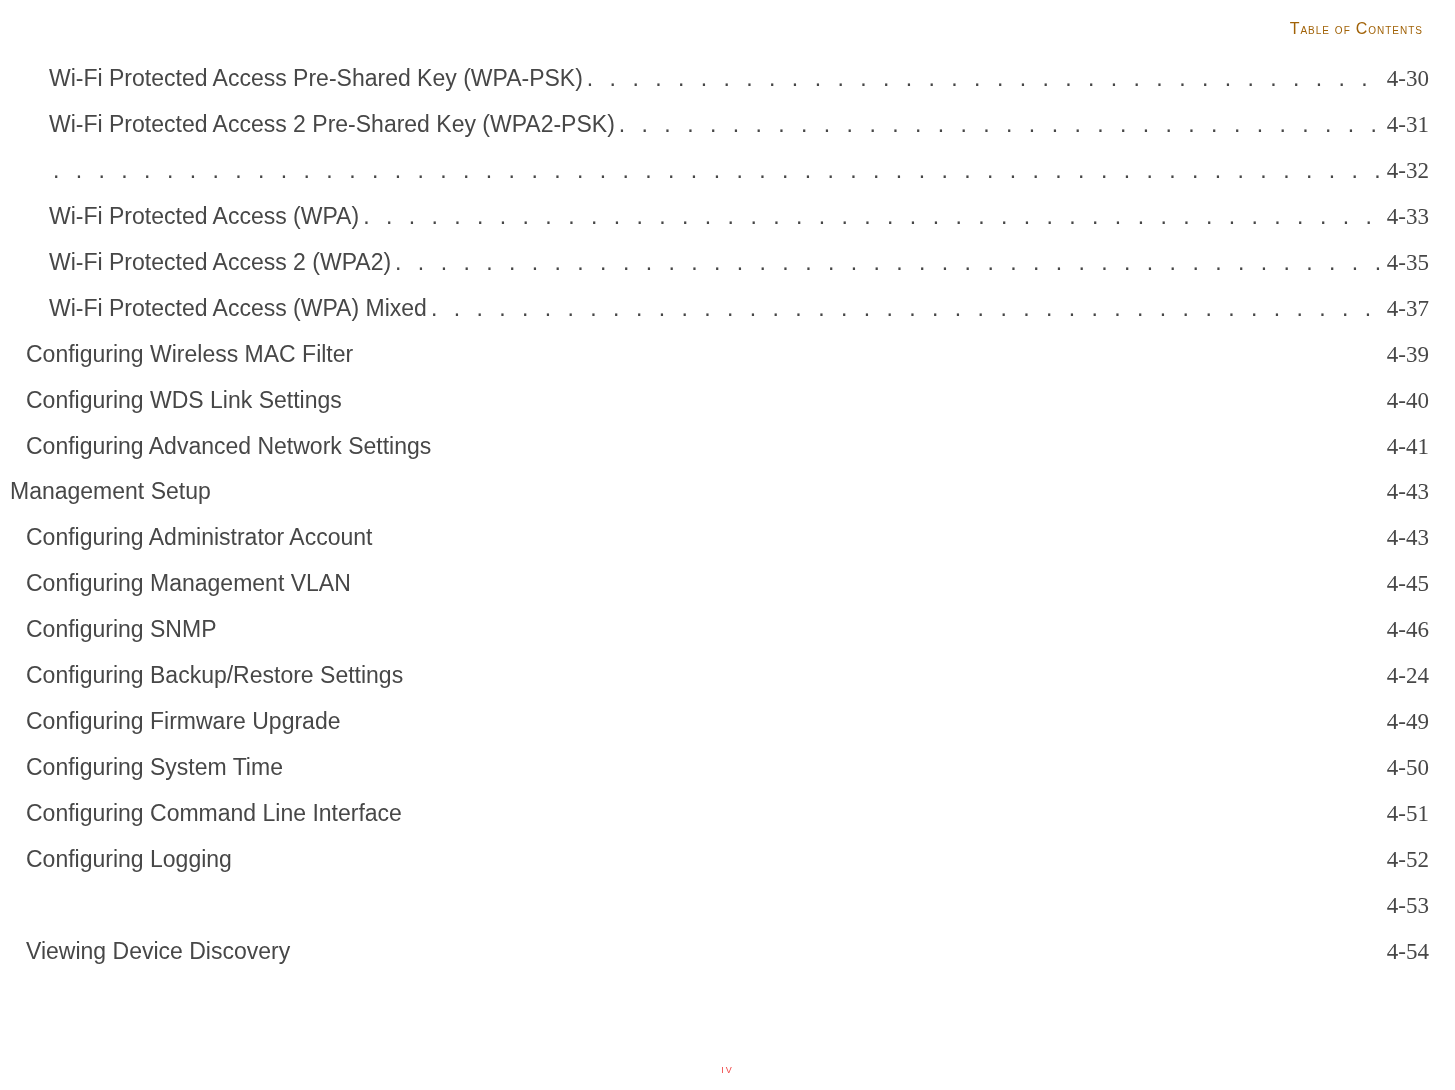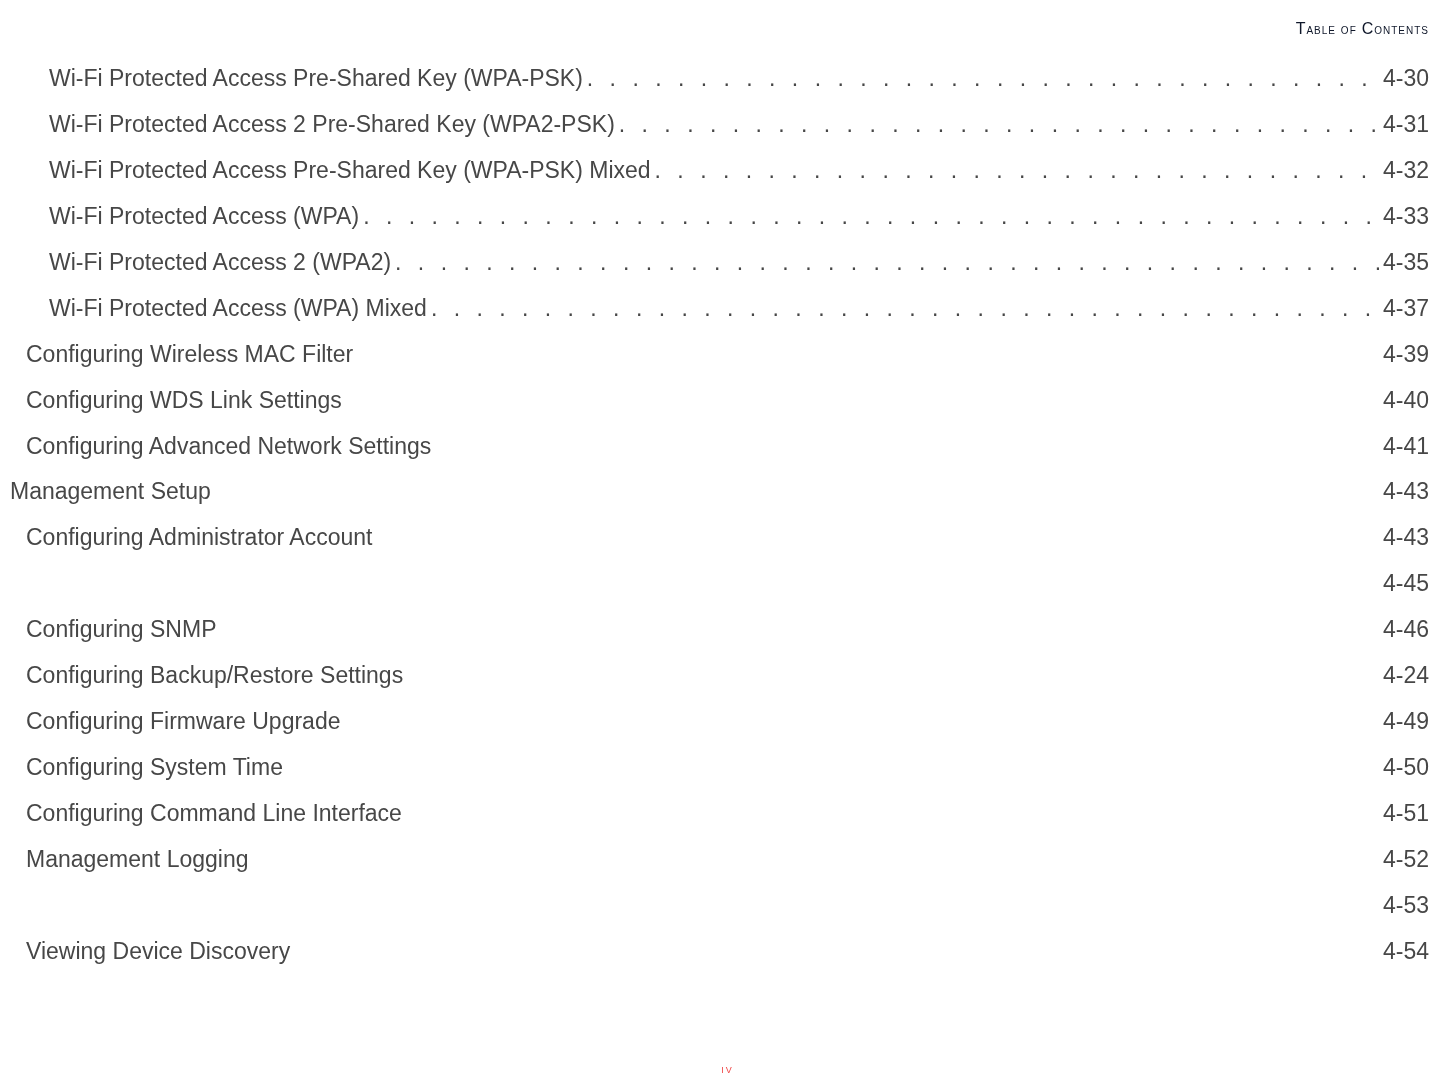--- a/index.html
+++ b/index.html
@@ -11,24 +11,24 @@
     width: 1455px;
     height: 1090px;
     font-family: Verdana, Geneva, sans-serif;
     color: #474747;
     position: relative;
     box-sizing: border-box;
   }
   .header-label {
     position: absolute;
     top: 20px;
-    right: 26px;
+    right: 32px;
     font-size: 14px;
     letter-spacing: 1px;
-    color: #0f172a;
+    color: #a16207;
     font-variant: small-caps;
   }
   .header-label .hl-first {
     font-size: 16px;
   }
   .content {
     position: absolute;
     top: 56px;
     left: 0;
     right: 26px;
@@ -51,20 +51,21 @@
     flex: 1 1 auto;
     overflow: hidden;
     margin: 0 4px;
     letter-spacing: 5px;
   }
   .toc-dots.hidden {
     color: transparent;
   }
   .toc-page {
     flex: 0 0 auto;
+    font-family: Liberation Serif, serif;
   }
   .footer {
     position: absolute;
     bottom: 14px;
     width: 100%;
     text-align: center;
     font-size: 13px;
     letter-spacing: 2px;
     color: #ef4444;
     font-variant: small-caps;
@@ -82,21 +83,20 @@
       <span class="toc-label">Wi-Fi Protected Access Pre-Shared Key (WPA-PSK)</span>
       <span class="toc-dots"> . . . . . . . . . . . . . . . . . . . . . . . . . . . . . . . . . . . . . . . . . . . . . . . . . . . . . . . . . . . . . . . . . . . . . . . . . . . . . . . . . . . . . . . . . . . . . . . . . . . . . . . . . . . . . . . . . . . . . . . . . . . . . . . . . . . . . . . . . . . . . . . . . . . . . . . . . . . . . . . . . . . . . . . . . . . . . . . . . . . . . . . . . . . . . . . . . . . . . . . .</span>
       <span class="toc-page">4-30</span>
     </div>
     <div class="toc-row indent-2">
       <span class="toc-label">Wi-Fi Protected Access 2 Pre-Shared Key (WPA2-PSK)</span>
       <span class="toc-dots"> . . . . . . . . . . . . . . . . . . . . . . . . . . . . . . . . . . . . . . . . . . . . . . . . . . . . . . . . . . . . . . . . . . . . . . . . . . . . . . . . . . . . . . . . . . . . . . . . . . . . . . . . . . . . . . . . . . . . . . . . . . . . . . . . . . . . . . . . . . . . . . . . . . . . . . . . . . . . . . . . . . . . . . . . . . . . . . . . . . . . . . . . . . . . . . . . . . . . . . . .</span>
       <span class="toc-page">4-31</span>
     </div>
     <div class="toc-row indent-2">
-      <span class="toc-label">Wi-Fi Protected Access Pre-Shared Key (WPA-PSK) Mixed</span>
       <span class="toc-dots"> . . . . . . . . . . . . . . . . . . . . . . . . . . . . . . . . . . . . . . . . . . . . . . . . . . . . . . . . . . . . . . . . . . . . . . . . . . . . . . . . . . . . . . . . . . . . . . . . . . . . . . . . . . . . . . . . . . . . . . . . . . . . . . . . . . . . . . . . . . . . . . . . . . . . . . . . . . . . . . . . . . . . . . . . . . . . . . . . . . . . . . . . . . . . . . . . . . . . . . . .</span>
       <span class="toc-page">4-32</span>
     </div>
     <div class="toc-row indent-2">
       <span class="toc-label">Wi-Fi Protected Access (WPA)</span>
       <span class="toc-dots"> . . . . . . . . . . . . . . . . . . . . . . . . . . . . . . . . . . . . . . . . . . . . . . . . . . . . . . . . . . . . . . . . . . . . . . . . . . . . . . . . . . . . . . . . . . . . . . . . . . . . . . . . . . . . . . . . . . . . . . . . . . . . . . . . . . . . . . . . . . . . . . . . . . . . . . . . . . . . . . . . . . . . . . . . . . . . . . . . . . . . . . . . . . . . . . . . . . . . . . . .</span>
       <span class="toc-page">4-33</span>
     </div>
     <div class="toc-row indent-2">
       <span class="toc-label">Wi-Fi Protected Access 2 (WPA2)</span>
@@ -127,20 +127,21 @@
       <span class="toc-label">Management Setup</span>
       <span class="toc-dots hidden"> . . . . . . . . . . . . . . . . . . . . . . . . . . . . . . . . . . . . . . . . . . . . . . . . . . . . . . . . . . . . . . . . . . . . . . . . . . . . . . . . . . . . . . . . . . . . . . . . . . . . . . . . . . . . . . . . . . . . . . . . . . . . . . . . . . . . . . . . . . . . . . . . . . . . . . . . . . . . . . . . . . . . . . . . . . . . . . . . . . . . . . . . . . . . . . . . . . . . . . . .</span>
       <span class="toc-page">4-43</span>
     </div>
     <div class="toc-row indent-1">
       <span class="toc-label">Configuring Administrator Account</span>
       <span class="toc-dots hidden"> . . . . . . . . . . . . . . . . . . . . . . . . . . . . . . . . . . . . . . . . . . . . . . . . . . . . . . . . . . . . . . . . . . . . . . . . . . . . . . . . . . . . . . . . . . . . . . . . . . . . . . . . . . . . . . . . . . . . . . . . . . . . . . . . . . . . . . . . . . . . . . . . . . . . . . . . . . . . . . . . . . . . . . . . . . . . . . . . . . . . . . . . . . . . . . . . . . . . . . . .</span>
       <span class="toc-page">4-43</span>
     </div>
     <div class="toc-row indent-1">
+      <span class="toc-label">Configuring Management VLAN</span>
       <span class="toc-dots hidden"> . . . . . . . . . . . . . . . . . . . . . . . . . . . . . . . . . . . . . . . . . . . . . . . . . . . . . . . . . . . . . . . . . . . . . . . . . . . . . . . . . . . . . . . . . . . . . . . . . . . . . . . . . . . . . . . . . . . . . . . . . . . . . . . . . . . . . . . . . . . . . . . . . . . . . . . . . . . . . . . . . . . . . . . . . . . . . . . . . . . . . . . . . . . . . . . . . . . . . . . .</span>
       <span class="toc-page">4-45</span>
     </div>
     <div class="toc-row indent-1">
       <span class="toc-label">Configuring SNMP</span>
       <span class="toc-dots hidden"> . . . . . . . . . . . . . . . . . . . . . . . . . . . . . . . . . . . . . . . . . . . . . . . . . . . . . . . . . . . . . . . . . . . . . . . . . . . . . . . . . . . . . . . . . . . . . . . . . . . . . . . . . . . . . . . . . . . . . . . . . . . . . . . . . . . . . . . . . . . . . . . . . . . . . . . . . . . . . . . . . . . . . . . . . . . . . . . . . . . . . . . . . . . . . . . . . . . . . . . .</span>
       <span class="toc-page">4-46</span>
     </div>
     <div class="toc-row indent-1">
       <span class="toc-label">Configuring Backup/Restore Settings</span>
@@ -156,21 +157,21 @@
       <span class="toc-label">Configuring System Time</span>
       <span class="toc-dots hidden"> . . . . . . . . . . . . . . . . . . . . . . . . . . . . . . . . . . . . . . . . . . . . . . . . . . . . . . . . . . . . . . . . . . . . . . . . . . . . . . . . . . . . . . . . . . . . . . . . . . . . . . . . . . . . . . . . . . . . . . . . . . . . . . . . . . . . . . . . . . . . . . . . . . . . . . . . . . . . . . . . . . . . . . . . . . . . . . . . . . . . . . . . . . . . . . . . . . . . . . . .</span>
       <span class="toc-page">4-50</span>
     </div>
     <div class="toc-row indent-1">
       <span class="toc-label">Configuring Command Line Interface</span>
       <span class="toc-dots hidden"> . . . . . . . . . . . . . . . . . . . . . . . . . . . . . . . . . . . . . . . . . . . . . . . . . . . . . . . . . . . . . . . . . . . . . . . . . . . . . . . . . . . . . . . . . . . . . . . . . . . . . . . . . . . . . . . . . . . . . . . . . . . . . . . . . . . . . . . . . . . . . . . . . . . . . . . . . . . . . . . . . . . . . . . . . . . . . . . . . . . . . . . . . . . . . . . . . . . . . . . .</span>
       <span class="toc-page">4-51</span>
     </div>
     <div class="toc-row indent-1">
-      <span class="toc-label">Management Logging</span>
+      <span class="toc-label">Configuring Logging</span>
       <span class="toc-dots hidden"> . . . . . . . . . . . . . . . . . . . . . . . . . . . . . . . . . . . . . . . . . . . . . . . . . . . . . . . . . . . . . . . . . . . . . . . . . . . . . . . . . . . . . . . . . . . . . . . . . . . . . . . . . . . . . . . . . . . . . . . . . . . . . . . . . . . . . . . . . . . . . . . . . . . . . . . . . . . . . . . . . . . . . . . . . . . . . . . . . . . . . . . . . . . . . . . . . . . . . . . .</span>
       <span class="toc-page">4-52</span>
     </div>
     <div class="toc-row indent-1">
       <span class="toc-dots hidden"> . . . . . . . . . . . . . . . . . . . . . . . . . . . . . . . . . . . . . . . . . . . . . . . . . . . . . . . . . . . . . . . . . . . . . . . . . . . . . . . . . . . . . . . . . . . . . . . . . . . . . . . . . . . . . . . . . . . . . . . . . . . . . . . . . . . . . . . . . . . . . . . . . . . . . . . . . . . . . . . . . . . . . . . . . . . . . . . . . . . . . . . . . . . . . . . . . . . . . . . .</span>
       <span class="toc-page">4-53</span>
     </div>
     <div class="toc-row indent-1">
       <span class="toc-label">Viewing Device Discovery</span>
       <span class="toc-dots hidden"> . . . . . . . . . . . . . . . . . . . . . . . . . . . . . . . . . . . . . . . . . . . . . . . . . . . . . . . . . . . . . . . . . . . . . . . . . . . . . . . . . . . . . . . . . . . . . . . . . . . . . . . . . . . . . . . . . . . . . . . . . . . . . . . . . . . . . . . . . . . . . . . . . . . . . . . . . . . . . . . . . . . . . . . . . . . . . . . . . . . . . . . . . . . . . . . . . . . . . . . .</span>

